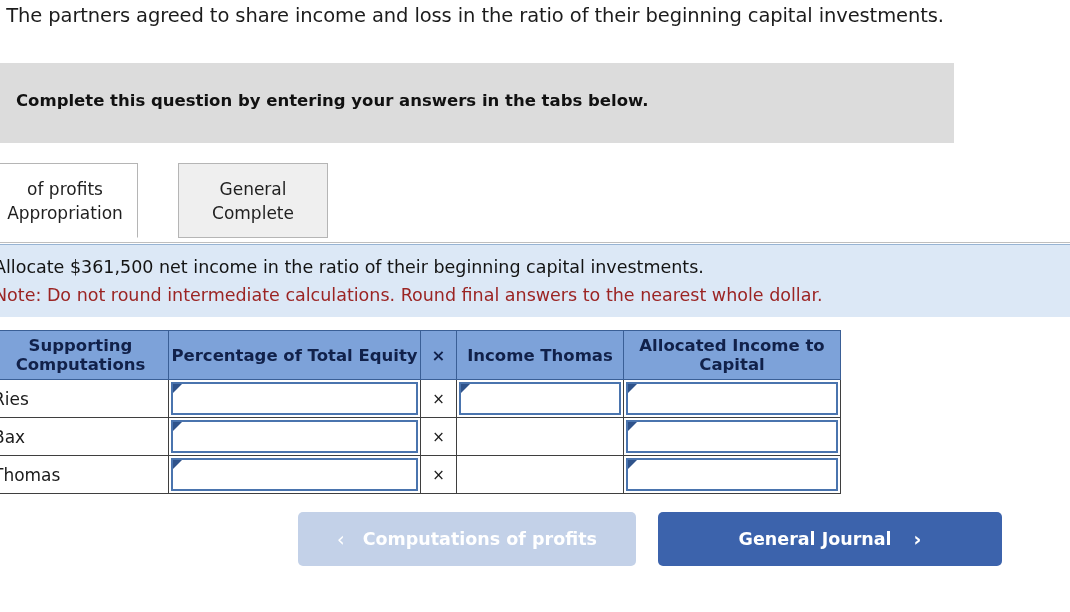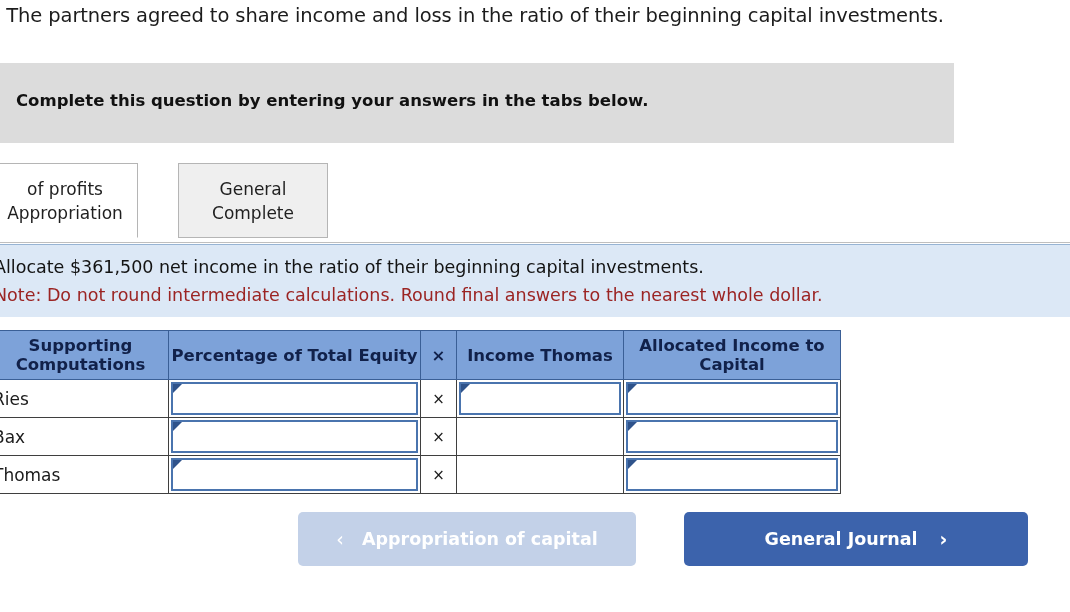--- a/index.html
+++ b/index.html
@@ -224,21 +224,21 @@
     color: #ffffff;
     cursor: pointer;
     white-space: nowrap;
   }
   .btn-prev {
     left: 298px;
     width: 338px;
     background: #c3d1e8;
   }
   .btn-next {
-    left: 684px;
+    left: 658px;
     width: 344px;
     background: #3c63ac;
   }
   .chev {
     font-weight: bold;
     font-size: 19px;
     line-height: 1;
   }
   .btn-prev .chev { margin-right: 18px; font-weight: normal; }
   .btn-next .chev { margin-left: 22px; }
@@ -347,21 +347,21 @@
             <span class="flag"></span>
           </div>
         </td>
       </tr>
     </tbody>
   </table>
 
   <div class="nav-row">
     <div class="btn btn-prev">
       <span class="chev">‹</span>
-      <span>Appropriation of capital</span>
+      <span>Computations of profits</span>
     </div>
     <div class="btn btn-next">
       <span>General Journal</span>
       <span class="chev">›</span>
     </div>
   </div>
 
 </div>
 
 </body></html>

